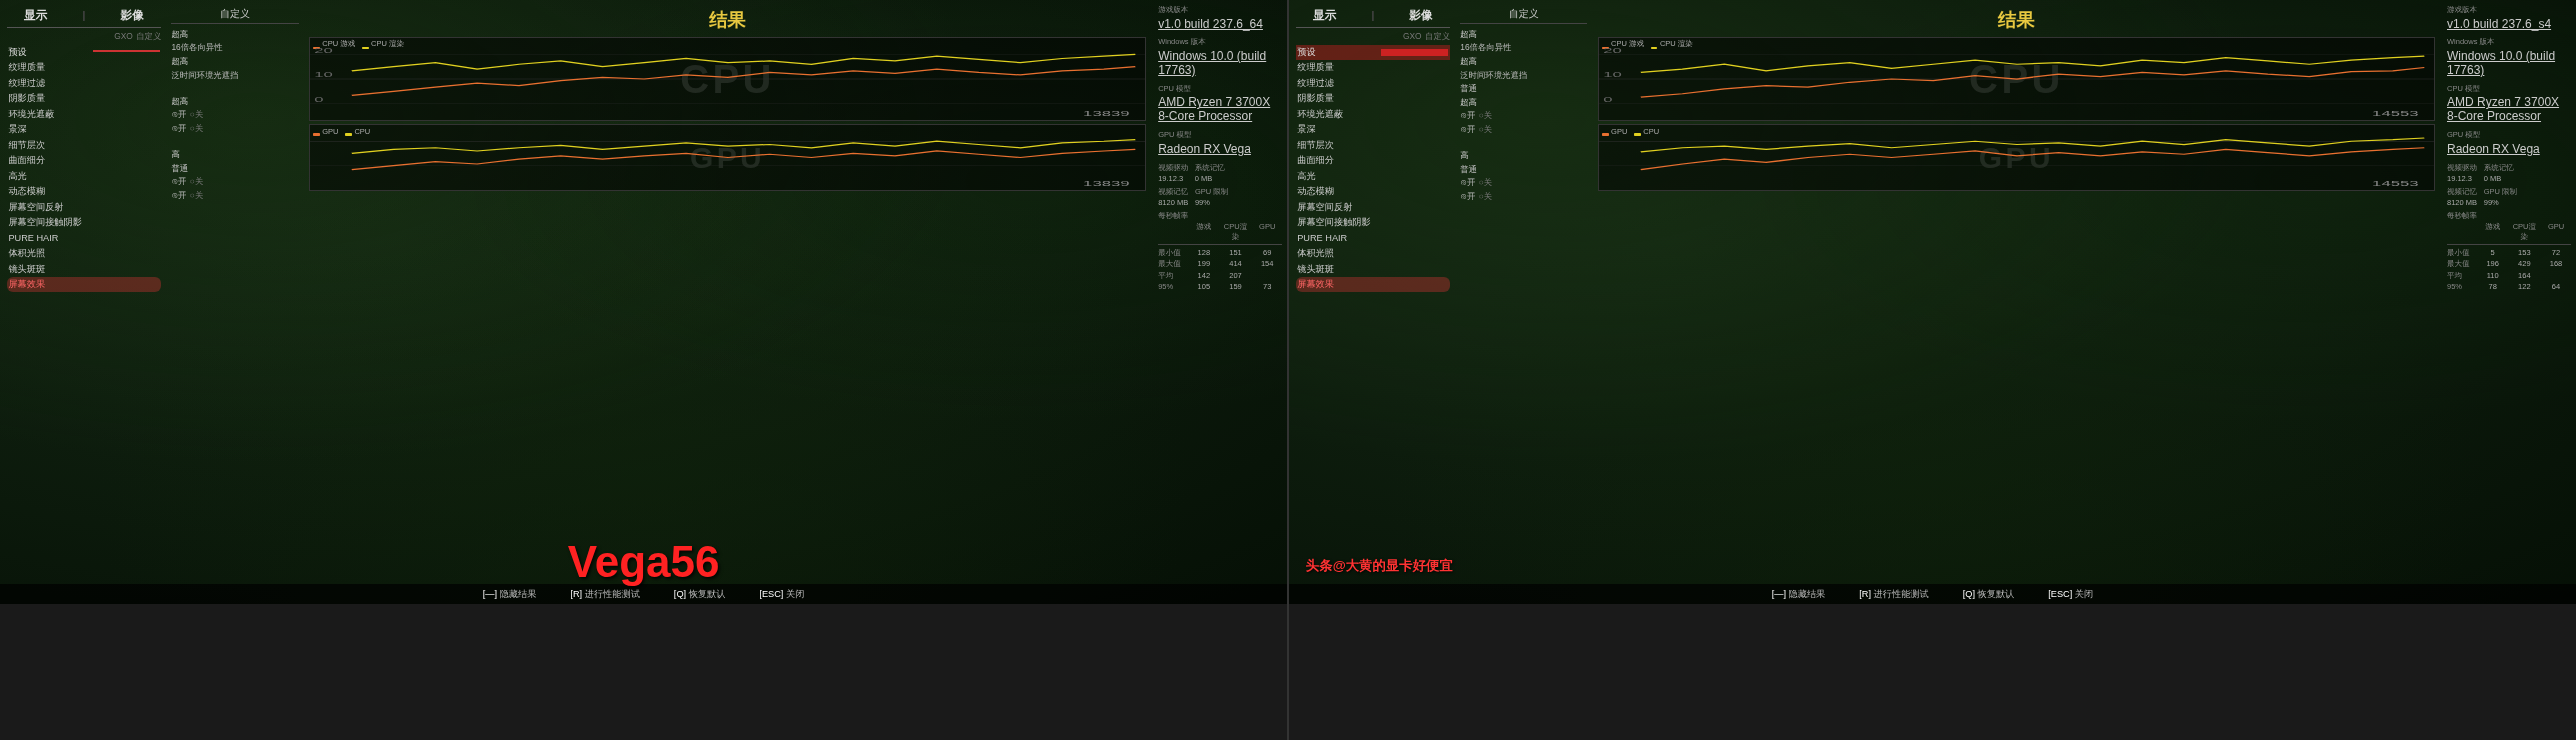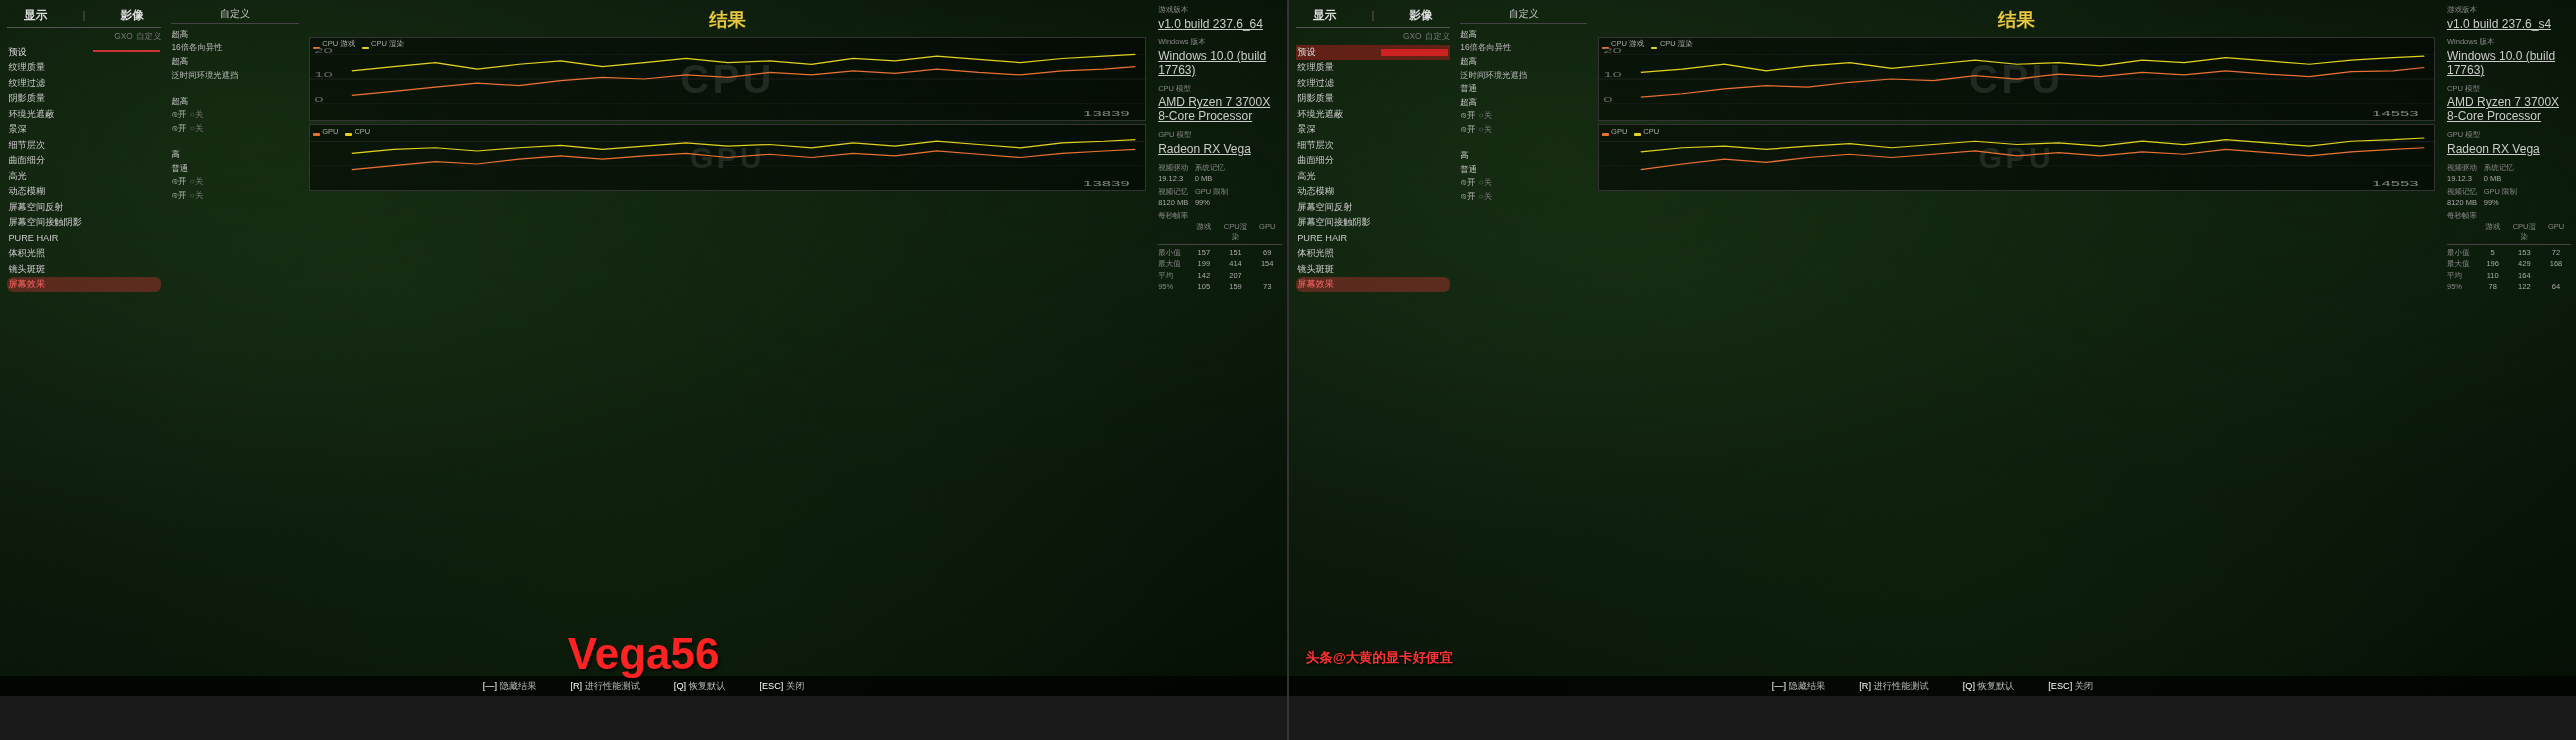--- a/index.html
+++ b/index.html
@@ -7,21 +7,21 @@
       width: 2576px;
       height: 740px;
       overflow: hidden;
       font-family: 'Microsoft YaHei', SimHei, sans-serif;
       background: #1a1a1a;
       display: flex;
     }
 
     .panel {
       width: 1288px;
-      height: 696px;
+      height: 604px;
       position: relative;
       overflow: hidden;
     }
 
     .bg {
       position: absolute;
       inset: 0;
       background: 
         radial-gradient(ellipse at 30% 40%, rgba(20,40,20,0.9) 0%, rgba(5,15,5,0.95) 100%);
       background-color: #0d1a0d;
@@ -468,21 +468,21 @@
       <div class="table-section">
         <div style="font-size:7.5px; color:#888; margin-bottom:1.7px;">每秒帧率</div>
         <div class="table-header">
           <div class="table-cell" style="flex:0 0 29px;"></div>
           <div class="table-cell">游戏</div>
           <div class="table-cell">CPU渲染</div>
           <div class="table-cell">GPU</div>
         </div>
         <div class="table-row">
           <div class="table-cell" style="flex:0 0 29px; color:#888;">最小值</div>
-          <div class="table-cell">157</div>
+          <div class="table-cell">128</div>
           <div class="table-cell">151</div>
           <div class="table-cell">69</div>
         </div>
         <div class="table-row">
           <div class="table-cell" style="flex:0 0 29px; color:#888;">最大值</div>
           <div class="table-cell">199</div>
           <div class="table-cell">414</div>
           <div class="table-cell">154</div>
         </div>
         <div class="table-row">

